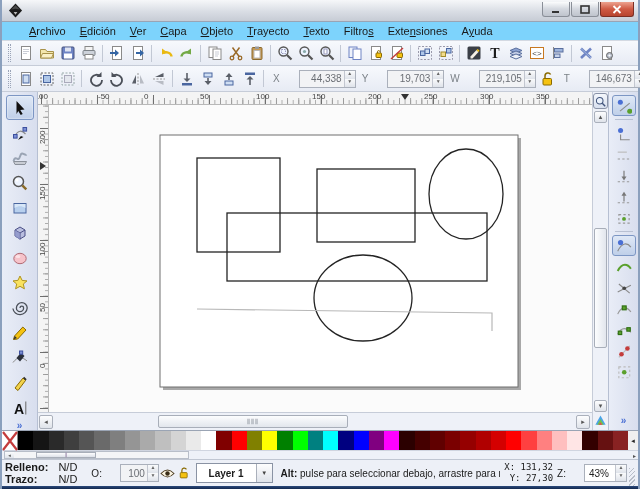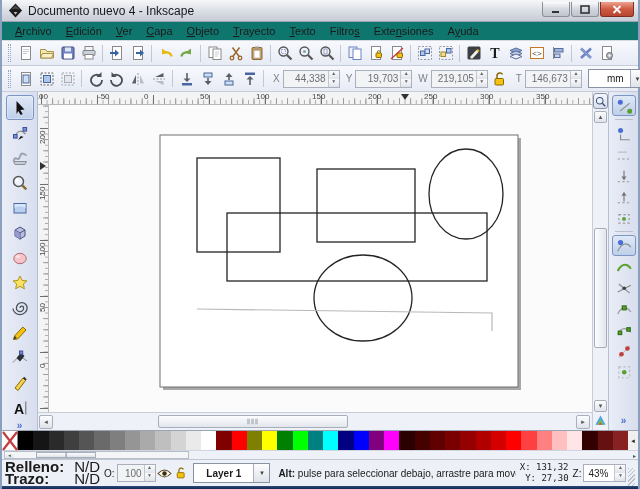--- a/index.html
+++ b/index.html
@@ -9,34 +9,34 @@
 
   
   .titlebar { height:22px; background:linear-gradient(#f6f7f9,#d9dde4 55%,#c7ccd5); display:flex; align-items:center; padding:0 4px; border-bottom:1px solid #9aa4b4; flex:0 0 22px; }
   .titlebar .logo { width:15px; height:15px; margin:0 5px 0 2px; }
   .title-text { font-size:12px; color:#16181c; }
   .winbtns { margin-left:auto; display:flex; gap:1px; align-self:flex-start; padding-top:2px; }
   .winbtn { width:28px; height:15px; border:1px solid #8a8f98; border-top:none; border-radius:0 0 3px 3px; background:linear-gradient(#fbfcfd,#d3d7de 50%,#bfc4cd); display:flex; align-items:center; justify-content:center; font-size:9px; color:#333; }
   .winbtn.close { width:34px; background:linear-gradient(#eda28f,#cf5a44 50%,#b8452f); border-color:#7c2f24; color:#fff; font-weight:bold; }
 
   
-  .menubar { height:19px; background:#0f766e; display:flex; align-items:center; padding-left:6px; border-bottom:1px solid #d4d9e2; flex:0 0 19px; }
+  .menubar { height:19px; background:#7dd3fc; display:flex; align-items:center; padding-left:20px; border-bottom:1px solid #d4d9e2; flex:0 0 19px; }
   .menu-item { padding:2px 7px; cursor:default; }
   .menu-item u { text-decoration:underline; }
 
   
   .toolbar { background:linear-gradient(#f7f9fd,#e7ebf4); border-bottom:1px solid #c6ccd8; display:flex; align-items:center; padding:0 2px 0 6px; }
   .tb1 { height:25px; flex:0 0 25px; }
   .tb2 { height:26px; flex:0 0 26px; }
   .tbtn { width:21px; height:21px; display:flex; align-items:center; justify-content:center; border:1px solid transparent; border-radius:2px; flex:0 0 auto; }
   .tsep { width:1px; height:17px; background:#c2c8d4; margin:0 3px; flex:0 0 1px; }
   .grip { width:3px; height:18px; margin-right:4px; border-left:1px dotted #9aa4b8; border-right:1px dotted #9aa4b8; flex:0 0 3px; }
 
   .fieldlab { color:#7c8288; margin:0 3px 0 6px; font-size:10px; }
-  .spinfield { display:flex; height:18px; border:1px solid #aab0bb; background:#f2f3f5; }
+  .spinfield { display:flex; height:18px; border:1px solid #aab0bb; background:#f2f3f5;margin-left:16px; }
   .spinfield input { width:44px; border:none; background:#f2f3f5; color:#6a6e74; font-size:10px; text-align:right; padding-right:2px; font-family:"Liberation Sans",sans-serif; outline:none; }
   .spinfield.live { background:#fff; }
   .spinfield.live input { background:#fff; color:#222; }
   .spinner { width:11px; display:flex; flex-direction:column; border-left:1px solid #c2c6cf; }
   .spinner span { flex:1; font-size:5px; line-height:4px; text-align:center; color:#666; background:linear-gradient(#fafbfc,#dfe3ea); }
   .unitsel { display:flex; height:19px; border:1px solid #8a93a4; background:#fff; margin-left:6px; align-items:center; }
   .unitsel .u-txt { padding:0 6px; font-size:10px;margin-left:12px; }
   .unitsel .u-btn { width:15px; height:100%; background:linear-gradient(#fdfdfe,#dfe3ea); border-left:1px solid #aab0bb; display:flex; align-items:center; justify-content:center; font-size:6px; color:#444; }
   .lockbtn { width:18px; height:18px; display:flex; align-items:center; justify-content:center; margin:0 2px; }
 
@@ -93,21 +93,21 @@
   .swatch.none svg { position:absolute; inset:0; }
   .pal-arrow { flex:0 0 10px; background:#f0f0f0; display:flex; align-items:center; justify-content:center; font-size:7px; color:#222; }
   .palscroll { height:9px; flex:0 0 9px; background:#eef1f8; border-top:1px solid #d0d5e0; display:flex; align-items:center; }
   .ps-bar { width:185px; height:8px; display:flex; border:1px solid #b8bec9; background:#f4f5f7; margin-left:2px; }
   .ps-arrow { width:9px; font-size:5px; color:#555; display:flex; align-items:center; justify-content:center; background:linear-gradient(#fbfcfd,#e0e4eb); }
   .ps-thumb { width:60px; margin-left:22px; background:linear-gradient(#fdfdfe,#dde1e9); border:1px solid #a8aeb9; display:flex; align-items:center; justify-content:center; font-size:6px; color:#98a; }
   .ps-right { margin-left:auto; margin-right:2px; font-size:6px; color:#555; }
 
   
   .statusbar { height:27px; flex:0 0 27px; background:#edf0f7; border-top:1px solid #c0c6d2; display:flex; align-items:center; padding:0 3px; overflow:hidden; }
-  .fs-block { display:grid; grid-template-columns:auto auto; column-gap:10px; row-gap:0; font-size:15px; line-height:12px; }
+  .fs-block { display:grid; grid-template-columns:auto auto; column-gap:10px; row-gap:0; font-size:11px; line-height:12px; margin-right:10px; }
   .fs-block b { font-weight:bold; }
   .o-label { font-size:10px; margin:0 2px 0 4px; }
   .mini-ic { width:18px; height:18px; display:flex; align-items:center; justify-content:center; margin:0 1px; }
   .layersel { display:flex; height:20px; border:1px solid #8a93a4; background:#fff; align-items:center; margin:0 4px; }
   .layersel .l-txt { padding:0 12px; font-size:10px; font-weight:bold; white-space:nowrap; }
   .layersel .l-btn { width:16px; height:100%; background:linear-gradient(#fdfdfe,#dfe3ea); border-left:1px solid #aab0bb; display:flex; align-items:center; justify-content:center; font-size:6px; color:#444; }
   .statmsg { flex:1 1 auto; font-size:10px; white-space:nowrap; overflow:hidden; margin-left:4px; }
   .coords { font-family:"DejaVu Sans Mono",monospace; font-size:9px; line-height:11px; text-align:right; margin:0 4px; white-space:nowrap; }
   .z-label { font-size:10px; margin-right:2px; }
   .gripdots { width:8px; height:18px; margin-left:2px; background:repeating-linear-gradient(135deg,#b8bec9 0 1px,transparent 1px 3px); align-self:flex-end; }
@@ -121,21 +121,20 @@
 <div class="window">
 
   <div class="titlebar">
     <span class="logo">
       <svg width="15" height="15" viewBox="0 0 16 16">
           <path d="M8 0.5L15 8 8 15.5 1 8Z" fill="#1b1b1b"></path>
           <path d="M8 2.5L12.5 7 8 6 3.5 7Z" fill="#4a4a4a"></path>
           <path d="M6 9.5h4L8 12.5Z" fill="#fff" opacity="0.7"></path>
         </svg>
     </span>
-    <span class="title-text">Documento nuevo 4 - Inkscape</span>
     <span class="winbtns">
       <span class="winbtn">
           <svg width="10" height="9" viewBox="0 0 10 9">
             <rect x="1" y="6" width="7" height="2" fill="#333"></rect>
           </svg>
         </span>
       <span class="winbtn">
           <svg width="10" height="9" viewBox="0 0 10 9">
             <rect x="1" y="1" width="8" height="7" fill="none" stroke="#333" stroke-width="1.6"></rect>
           </svg>

